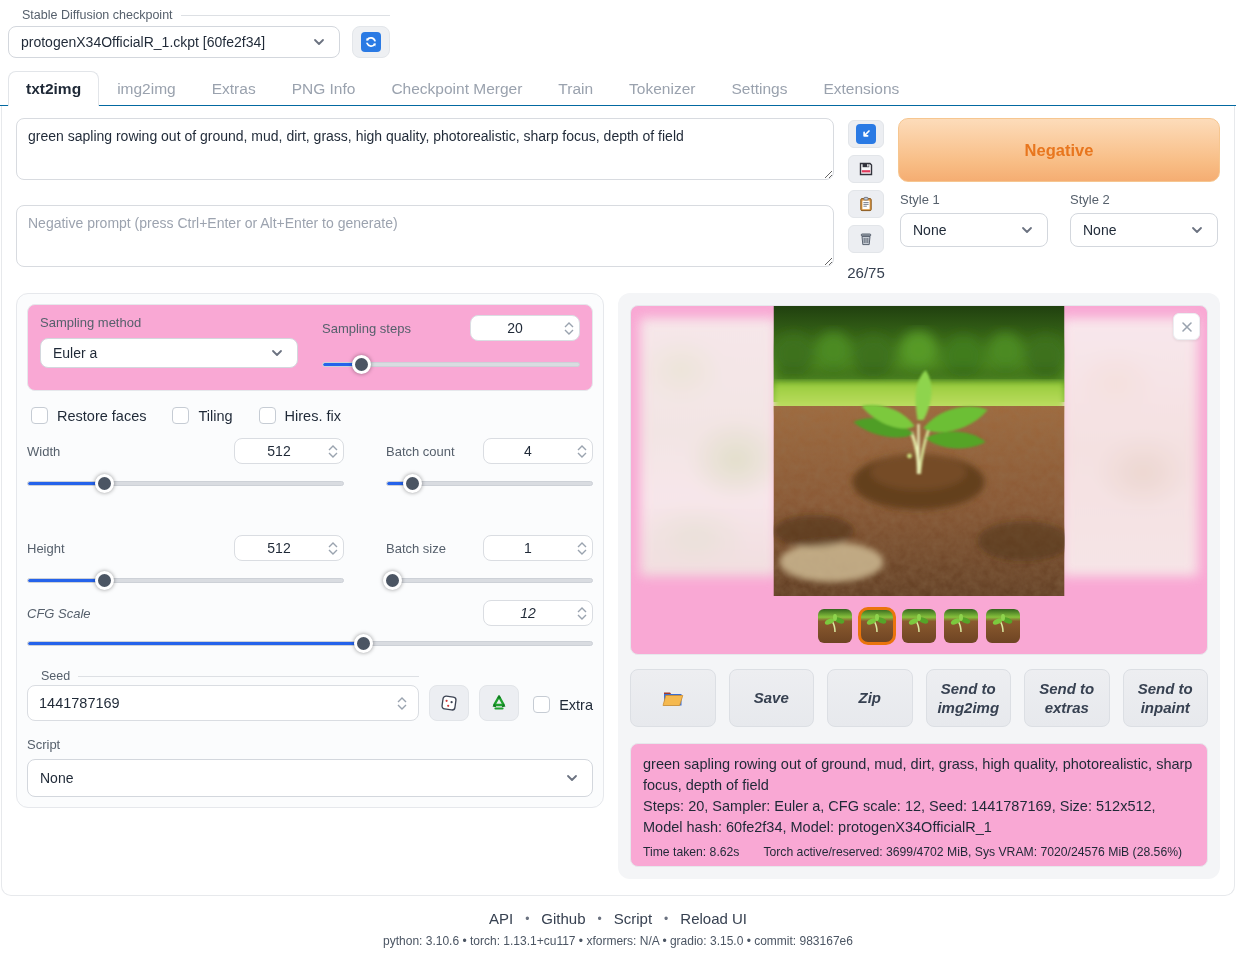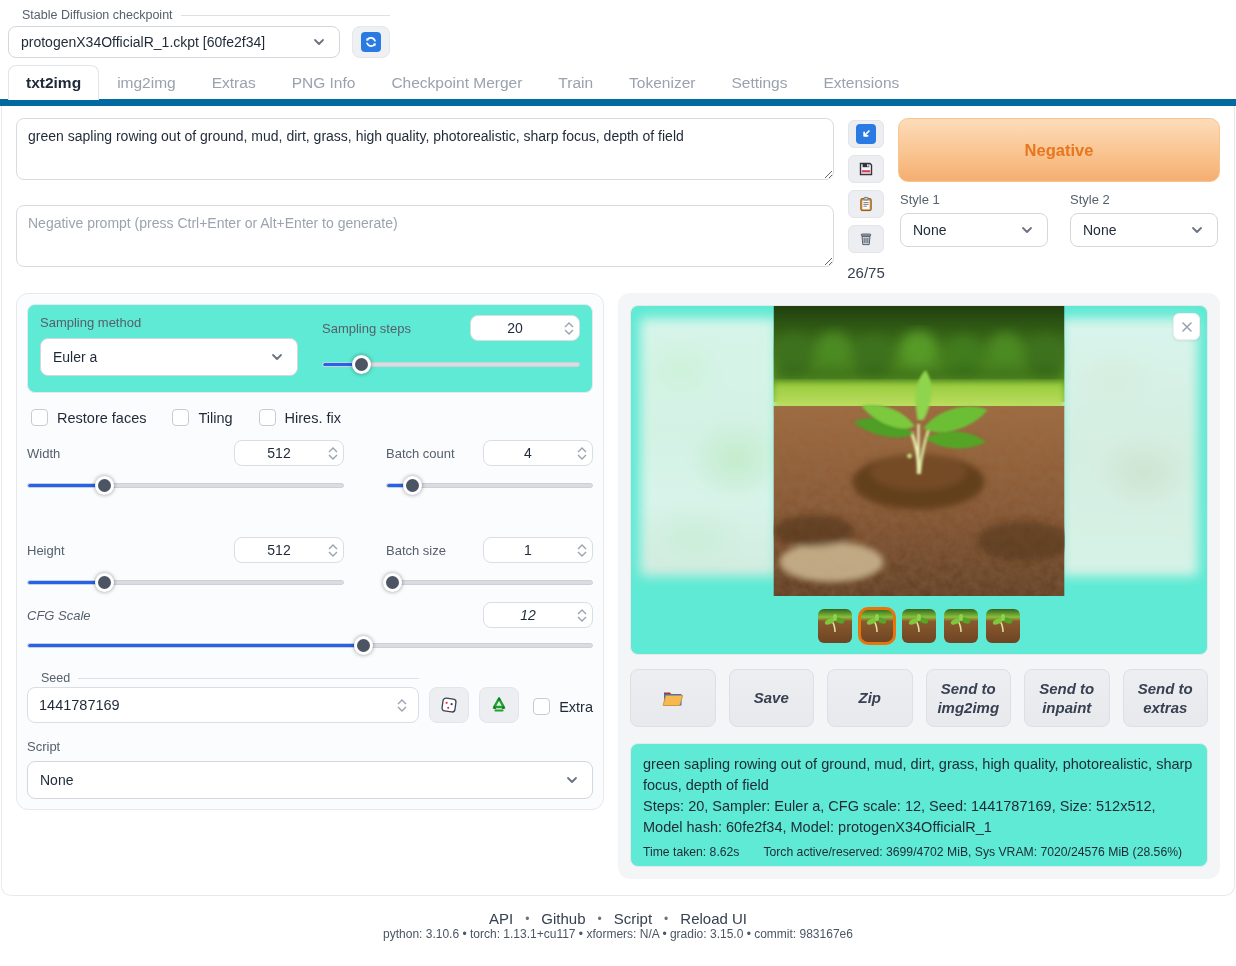--- a/index.html
+++ b/index.html
@@ -13,21 +13,21 @@
   .legend::after { content:""; flex:1; border-top:1px solid #dde0e4; }
   .ckpt-row { display:flex; gap:12px; margin-top:4px; align-items:center; }
   .select { background:#fff; border:1px solid #d3d7dd; border-radius:8px; height:32px; display:flex; align-items:center;
             justify-content:space-between; padding:0 12px; font-size:14px; color:#1f2937; cursor:pointer; flex:1; }
   .select .chev { flex:none; margin-left:8px; }
   .tool-chip { width:38px; height:32px; background:#eef0f3; border:1px solid #e3e6ea; border-radius:8px;
                display:flex; align-items:center; justify-content:center; cursor:pointer; flex:none; }
   .blue-chip { width:20px; height:20px; background:#2a7ae4; border-radius:4px; display:flex; align-items:center; justify-content:center; }
 
   
-  .tabbar { display:flex; align-items:flex-end; padding:0 8px; border-bottom:7px solid #0369a1; height:36px; }
+  .tabbar { display:flex; align-items:flex-end; padding:0 8px; border-bottom:1px solid #0369a1; height:36px; }
   .tab { padding:8px 17px; font-size:15.5px; color:#9aa2ae; cursor:pointer; border:1px solid transparent; border-bottom:none;
          border-radius:8px 8px 0 0; margin-bottom:-1px; background:transparent; }
   .tab.active { color:#1f2937; font-weight:700; background:#fff; border-color:#e2e5e9; }
 
   
   .frame { margin:0 1px; border:1px solid #e7e9ec; border-top:none; border-radius:0 0 10px 10px; padding:12px 14px 10px 14px; min-height:790px; }
 
   
   .prompt-row { display:grid; grid-template-columns:1fr 36px 322px; gap:14px; align-items:start; }
   .prompt-col { display:flex; flex-direction:column; gap:25px; }
@@ -43,25 +43,25 @@
   .generate-btn { height:64px; border:1px solid #f6c690; border-radius:10px; cursor:pointer;
                   background:linear-gradient(180deg,#fddcba 0%,#f8bd85 70%,#f5ad72 100%);
                   color:#e8761e; font-weight:700; font-size:16.5px; font-family:"Liberation Sans",sans-serif; }
   .styles-row { display:grid; grid-template-columns:1fr 1fr; gap:22px; margin-top:10px; padding:0 2px; }
   .style-field .flabel { font-size:13px; color:#56606c; margin-bottom:6px; }
   .style-field .select { height:34px; }
 
   
   .panels { display:grid; grid-template-columns:588px 1fr; gap:14px; margin-top:12px; align-items:start; }
   .left-panel { background:#fbfcfd; border:1px solid #e6e8ec; border-radius:12px; padding:10px; }
-  .card { background:#5eead4; border:1px solid #e6e8ec; border-radius:8px; }
+  .card { background:#f9a8d4; border:1px solid #e6e8ec; border-radius:8px; }
 
   .sampling-card { padding:10px 12px 16px 12px; display:grid; grid-template-columns:1fr 1fr; gap:24px; margin-bottom:16px; }
   .flabel { font-size:13px; color:#56606c; }
-  .sampling-card .select { height:38px; margin-top:8px; flex:none; }
+  .sampling-card .select { height:30px; margin-top:8px; flex:none; }
   .steps-head { display:flex; align-items:center; justify-content:space-between; }
   .numbox { width:110px; height:26px; background:#fff; border:1px solid #dadde2; border-radius:8px; display:flex; align-items:center;
             cursor:pointer; }
   .numbox .nval { flex:1; text-align:center; font-size:14px; color:#1f2937; }
   .stepper { width:20px; height:100%; display:flex; flex-direction:column; align-items:center; justify-content:center; gap:1px; }
 
   .slider { position:relative; height:19px; cursor:pointer; }
   .slider .track { position:absolute; left:0; right:0; top:7px; height:5px; background:#d9dce1; border:1px solid #cdd1d7; border-radius:4px; overflow:hidden; }
   .slider .fill { height:100%; width:var(--pct,0%); background:#2563eb; border-radius:4px; }
   .slider .handle { position:absolute; top:0; left:var(--pct,0%); width:19px; height:19px; margin-left:-10px; border-radius:50%;
@@ -120,21 +120,21 @@
 
   .info-card { margin-top:16px; padding:10px 12px 7px 12px; }
   .info-prompt, .info-params { font-size:14.5px; color:#1f2937; line-height:1.45; }
   .info-perf { display:flex; gap:24px; font-size:12.2px; color:#1f2937; margin-top:7px; }
 
   
   .footer { text-align:center; padding-top:14px; }
   .flinks { display:flex; justify-content:center; align-items:center; gap:12px; font-size:15px; color:#374151; }
   .flink { cursor:pointer; }
   .fsep { color:#6b7280; font-size:12px; }
-  .fversion { font-size:12px; color:#4b5563; }
+  .fversion { margin-top:7px; font-size:12px; color:#4b5563; }
 
   svg { display:block; }
 </style>
 </head>
 <body>
 
 <div class="page">
 
   <div class="topbar">
     <div class="ckpt-group">
@@ -584,22 +584,22 @@
           <div class="action-btn">
             <svg width="24" height="20" viewBox="0 0 24 20">
               <path d="M3 4.5h6l1.6 2H20v1H3z" fill="#a33b2a"></path>
               <path d="M3 6h17.5v11.5H3z" fill="#3b6fd4"></path>
               <path d="M4.8 7.5h17l-3.2 10H2z" fill="#f5b94f" stroke="#cf8f2e" stroke-width="0.8"></path>
             </svg>
           </div>
           <div class="action-btn">Save</div>
           <div class="action-btn">Zip</div>
           <div class="action-btn">Send to img2img</div>
+          <div class="action-btn">Send to extras</div>
           <div class="action-btn">Send to inpaint</div>
-          <div class="action-btn">Send to extras</div>
         </div>
 
         <div class="card info-card">
           <div class="info-prompt">green sapling rowing out of ground, mud, dirt, grass, high quality, photorealistic, sharp focus, depth of field</div>
           <div class="info-params">Steps: 20, Sampler: Euler a, CFG scale: 12, Seed: 1441787169, Size: 512x512, Model hash: 60fe2f34, Model: protogenX34OfficialR_1</div>
           <div class="info-perf">
             <span>Time taken: 8.62s</span>
             <span>Torch active/reserved: 3699/4702 MiB, Sys VRAM: 7020/24576 MiB (28.56%)</span>
           </div>
         </div>

